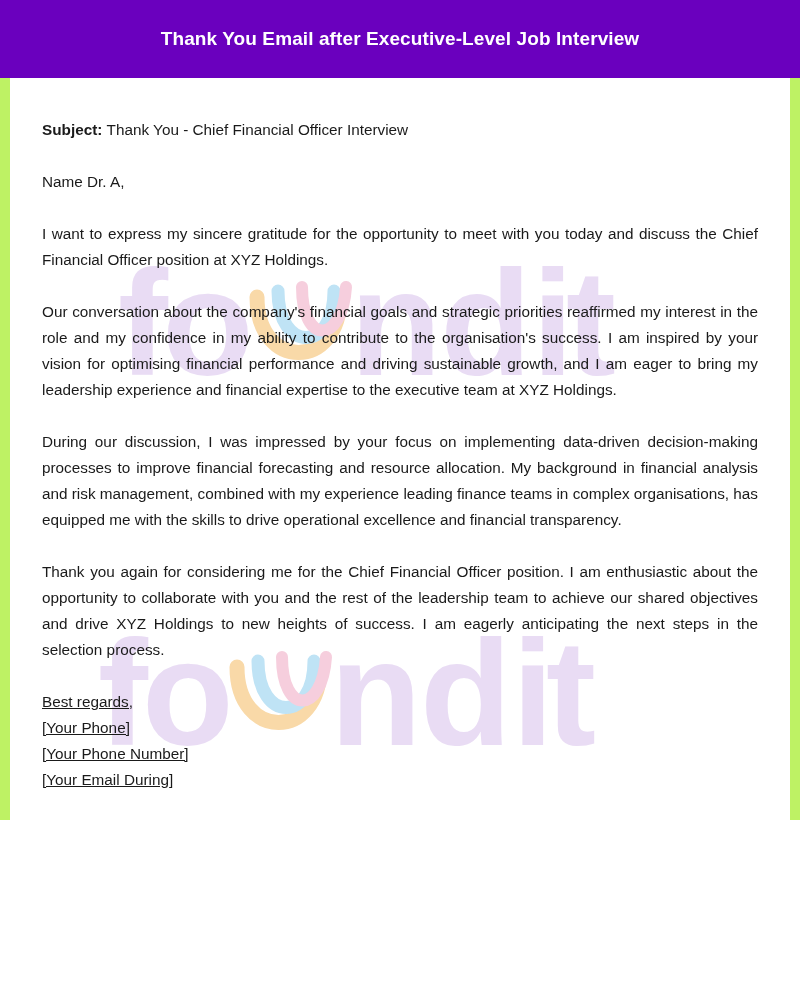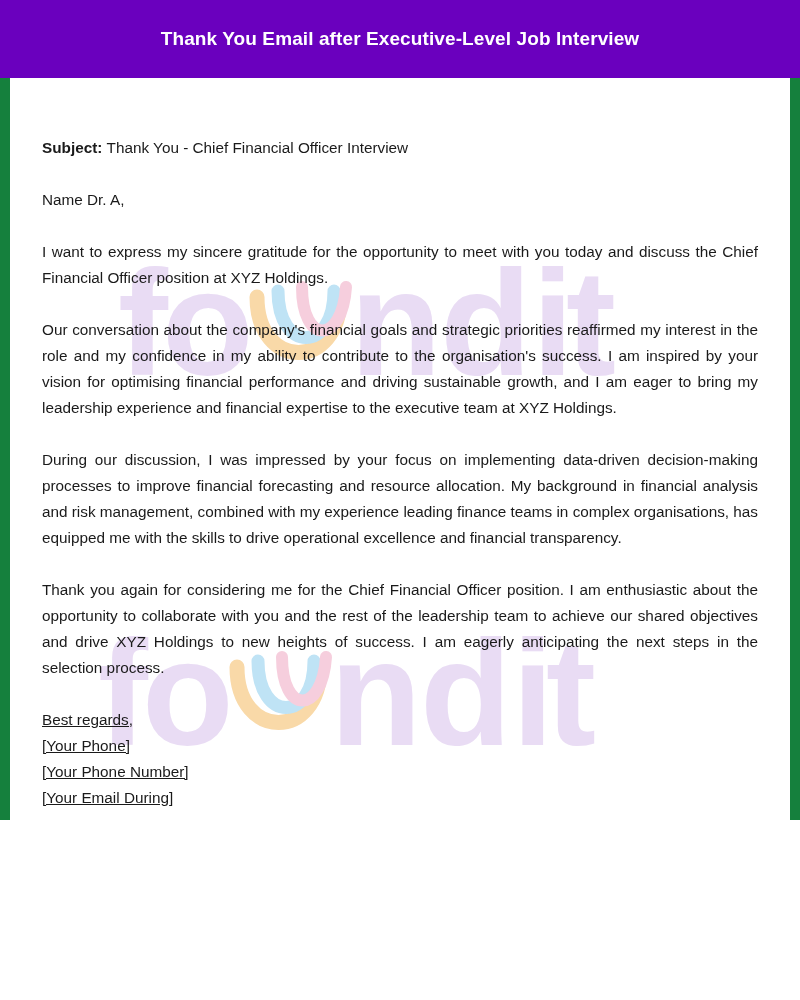--- a/index.html
+++ b/index.html
@@ -9,21 +9,21 @@
     width: 800px;
     height: 1000px;
     background: #ffffff;
     font-family: "Liberation Sans", sans-serif;
   }
 
   #page {
     position: relative;
     width: 800px;
     height: 820px;
-    background: #15803d;
+    background: #bef264;
     overflow: hidden;
   }
 
   
   #header-band {
     position: absolute;
     left: 0;
     top: 0;
     width: 800px;
     height: 78px;
@@ -66,21 +66,21 @@
   }
   #watermark-top { top: 175px; }
   #watermark-bottom { top: 545px; }
 
   .wm-svg { display: block; width: 100%; height: 100%; overflow: visible; }
 
   
   #letter-body {
     position: relative;
     z-index: 1;
-    padding: 57px 32px 0 32px;
+    padding: 39px 32px 0 32px;
     color: #1a1a1a;
     font-size: 15.3px;
     line-height: 26px;
   }
 
   .para {
     margin: 0 0 26px 0;
     text-align: justify;
     text-justify: inter-word;
     hyphens: none;

